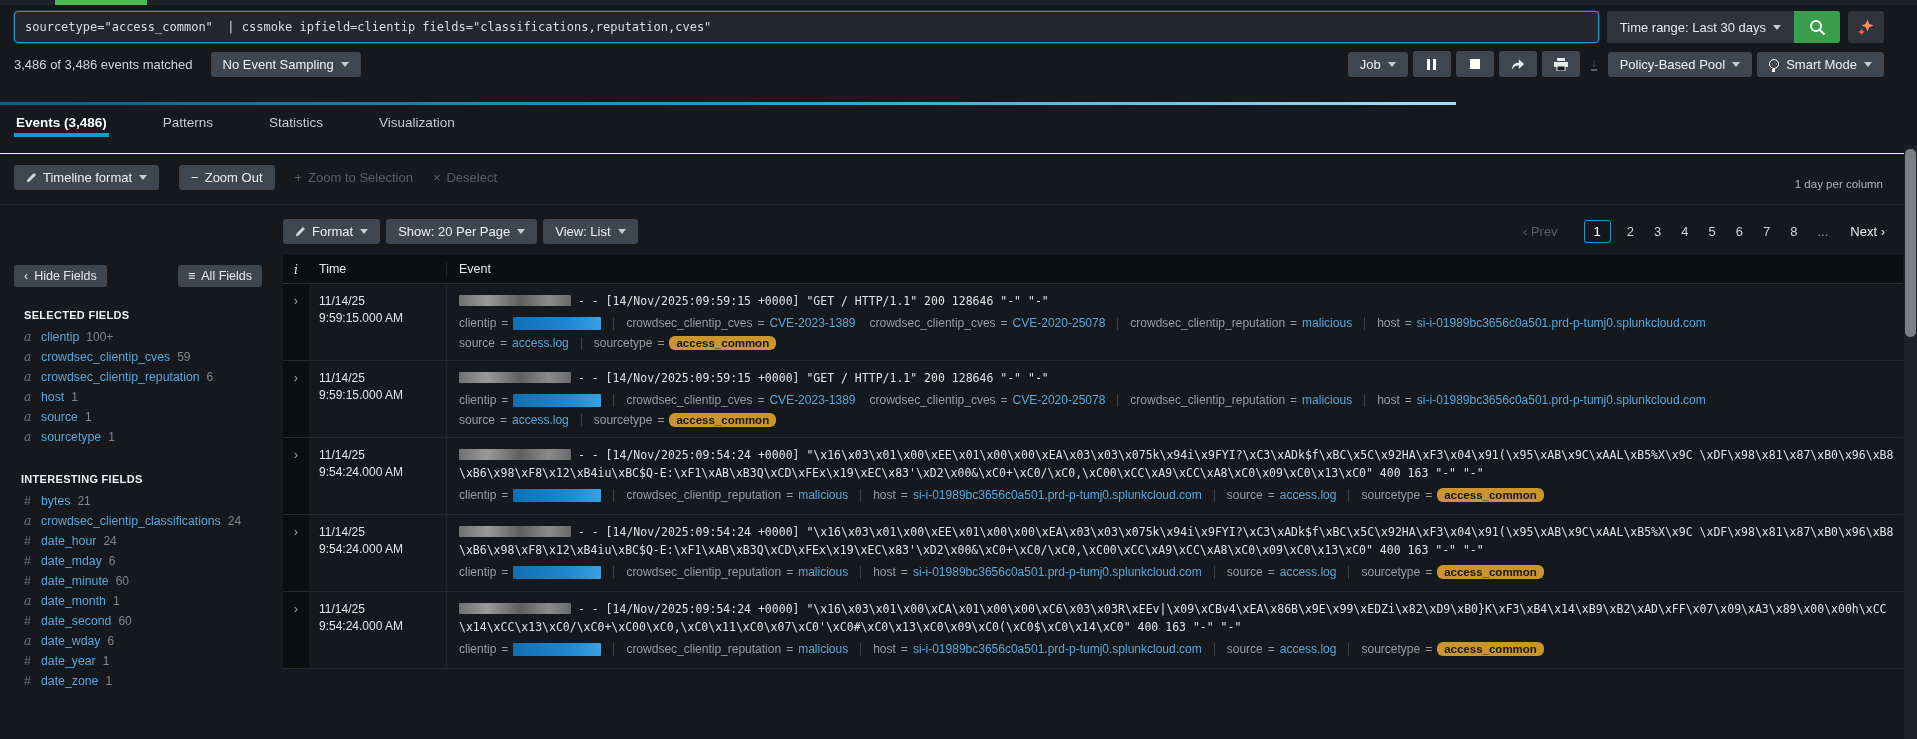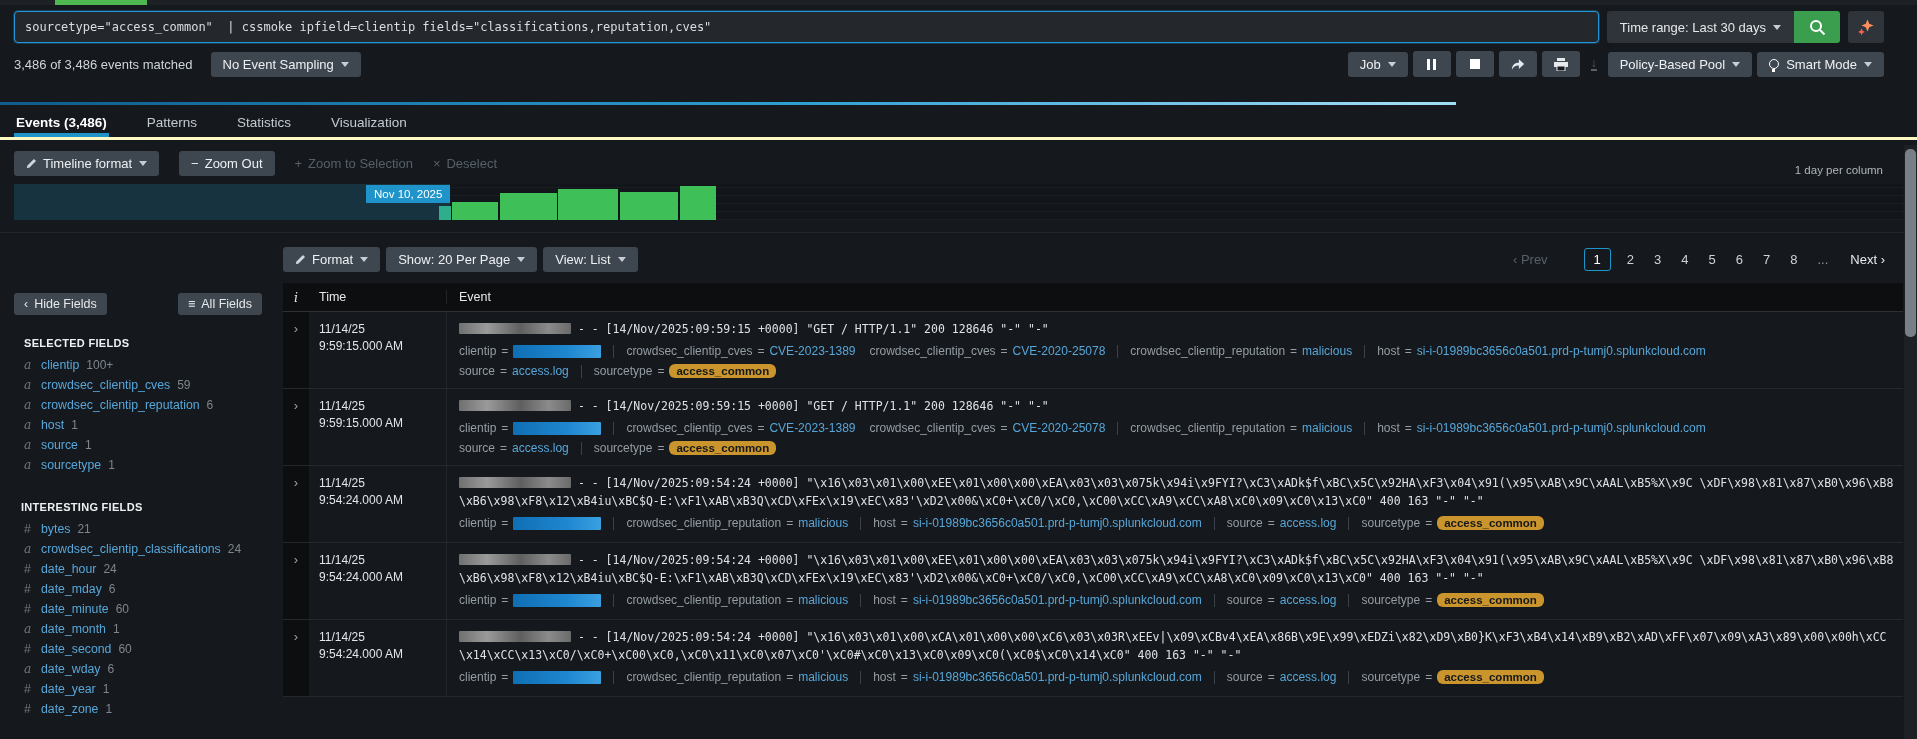--- a/index.html
+++ b/index.html
@@ -33,21 +33,21 @@
   .plain-icon{color:#5a6269;margin:0 6px;border-bottom:2px solid #5a6269;line-height:11px;font-size:12px;}
   .pausebars{display:inline-flex;gap:3px;}
   .pausebars i{width:3px;height:11px;background:#fff;display:inline-block;}
   .stopsq{width:10px;height:10px;background:#fff;display:inline-block;}
   .bulb{width:8px;height:8px;border:1.5px solid #fff;border-radius:50%;display:inline-block;position:relative;margin-right:7px;}
   .bulb:after{content:"";position:absolute;left:2px;bottom:-4px;width:3px;height:3px;background:#fff;}
   
   .progress{margin-top:25px;height:3px;width:1456px;
             background:linear-gradient(90deg,#0d5c8c,#2f9fd3 55%,#9fdcf5 97%);}
   
-  .tabs-row{display:flex;gap:36px;padding:8px 14px 0 14px;border-bottom:3px solid #fef9c3;height:24px;}
+  .tabs-row{display:flex;gap:52px;padding:8px 14px 16px 14px;border-bottom:1px solid #fef9c3;height:24px;}
   .tab{color:#c3cbd2;font-size:13.5px;padding:2px 2px 8px 2px;cursor:pointer;white-space:nowrap;}
   .tab.active{color:#fff;font-weight:bold;border-bottom:4px solid #1f94c9;}
   
   .tl-controls{display:flex;align-items:center;gap:20px;margin:8px 34px 0 14px;height:30px;}
   .tl-disabled{color:#566069;display:inline-flex;align-items:center;gap:6px;font-size:13px;}
   .tl-note{margin-left:auto;font-size:11.5px;color:#aeb6bd;align-self:flex-end;padding-bottom:2px;}
   .penc{display:inline-block;margin-right:6px;}
   
   .tl-chart{position:relative;margin:6px 14px 0 14px;height:36px;background:#121519;
      background-image:repeating-linear-gradient(to top,rgba(255,255,255,0.035) 0 1px,transparent 1px 8px);}
@@ -64,21 +64,21 @@
   .sb-title.second{margin-top:26px;margin-left:7px;}
   .sb-field{display:flex;align-items:baseline;gap:7px;font-size:12.3px;line-height:20px;margin-left:10px;white-space:nowrap;}
   .ftype{color:#6e777f;width:10px;flex:none;}
   .ftype.alpha{font-style:italic;font-family:"DejaVu Serif",serif;}
   .fname{color:#57a7da;cursor:pointer;}
   .fcount{color:#7d868e;font-size:12px;}
   
   .main{flex:1;min-width:0;margin-left:7px;margin-right:14px;}
   .main-toolbar{display:flex;align-items:center;height:28px;margin-top:12px;gap:6px;}
   .pagination{margin-left:auto;margin-right:18px;display:flex;align-items:center;font-size:13px;}
-  .pg-prev{color:#566069;margin-right:30px;}
+  .pg-prev{color:#566069;margin-right:20px;}
   .pg-num{color:#ccd3d9;margin:0 10px;cursor:pointer;}
   .pg-num.current{border:1px solid #1f94c9;border-radius:3px;padding:3px 9px;color:#fff;margin:0 6px;}
   .pg-ell{color:#8d959c;margin:0 10px;}
   .pg-next{color:#e8ebee;margin-left:12px;cursor:pointer;}
   
   .etable{margin-top:10px;}
   .thead{display:flex;background:#0c0e10;border-bottom:1px solid #2c3136;height:28px;align-items:center;font-size:12.5px;color:#e6e9eb;}
   .col-i{width:26px;flex:none;text-align:center;}
   .col-time{width:137px;flex:none;padding-left:10px;box-sizing:border-box;}
   .col-event{flex:1;padding-left:12px;border-left:1px solid #22262a;min-width:0;}
@@ -207,30 +207,20 @@
         <span>+</span>
         <span>Zoom to Selection</span>
       </span>
     <span class="tl-disabled">
         <span>×</span>
         <span>Deselect</span>
       </span>
     <span class="tl-note">1 day per column</span>
   </div>
 
-  <div class="tl-chart">
-    <div class="tl-sel"></div>
-    <div class="tl-tooltip">Nov 10, 2025</div>
-  <div class="tl-bar" style="left: 425px; width: 12px; height: 14px; background: rgb(47, 174, 140);"></div>
-      <div class="tl-bar" style="left: 438px; width: 46px; height: 18px;"></div>
-      <div class="tl-bar" style="left: 486px; width: 57px; height: 27px;"></div>
-      <div class="tl-bar" style="left: 544px; width: 60px; height: 31px;"></div>
-      <div class="tl-bar" style="left: 606px; width: 58px; height: 28px;"></div>
-      <div class="tl-bar" style="left: 666px; width: 36px; height: 34px;"></div>
-    </div>
 
   <div class="results">
     <div class="sidebar">
       <div class="sb-btns">
         <span class="sb-btn">
             <span>‹</span>
             <span>Hide Fields</span>
           </span>
         <span class="sb-btn">
             <span>≡</span>

